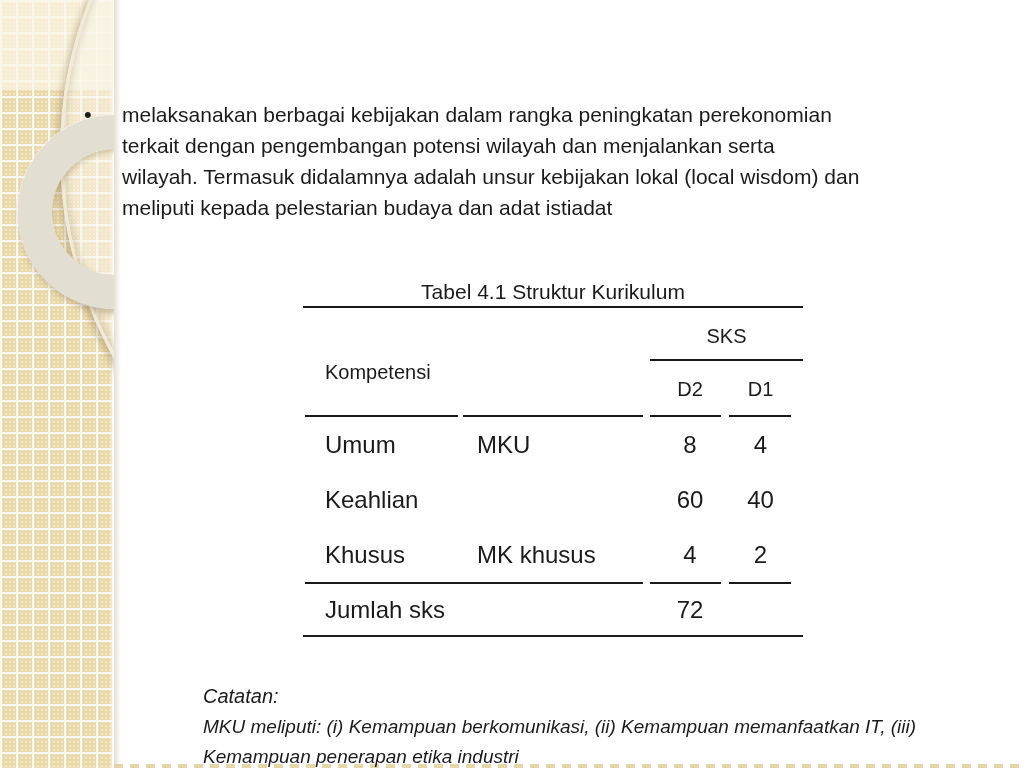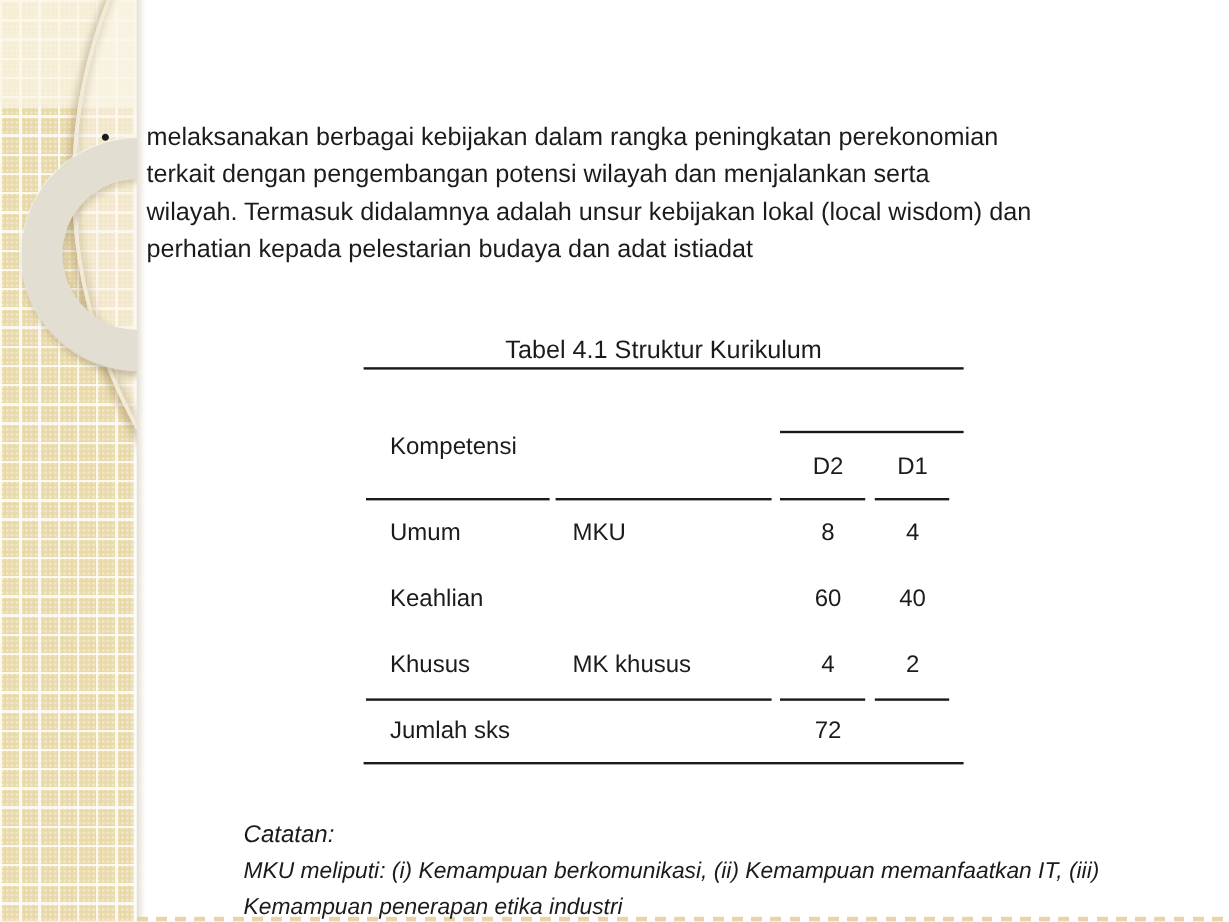--- a/index.html
+++ b/index.html
@@ -74,21 +74,21 @@
   .h-d1 { position:absolute; left:420px; top:70px; width:75px; text-align:center; }
 
   .seg-rule { position:relative; height:2px; }
   .seg-rule span { position:absolute; top:0; height:2px; background:#1a1a1a; }
   .r4 .s1 { left:2px;   width:153px; }
   .r4 .s2 { left:160px; width:180px; }
   .r3 .s1 { left:2px;   width:338px; }
   .seg-rule .s3 { left:347px; width:71px; }
   .seg-rule .s4 { left:426px; width:62px; }
 
-  .trow { position:relative; height:55px; font-size:20px; }
+  .trow { position:relative; height:55px; font-size:24px; }
   .trow div { line-height:55px; }
   .trow .c1 { position:absolute; left:22px;  top:0; }
   .trow .c2 { position:absolute; left:174px; top:0; }
   .trow .c3 { position:absolute; left:347px; top:0; width:80px; text-align:center; }
   .trow .c4 { position:absolute; left:420px; top:0; width:75px; text-align:center; }
   .trow.total { height:51px; }
   .trow.total div { line-height:51px; }
 
   
   .notes { position:absolute; left:203px; top:680px; font-style:italic; }
@@ -106,29 +106,30 @@
     <div class="circle-thick"></div>
   </div>
   <div class="edge-fade"></div>
   <div class="bottom-strip"></div>
 
   <span class="bullet-glyph">•</span>
   <div class="bullet-paragraph">
     <div>melaksanakan berbagai kebijakan dalam rangka peningkatan perekonomian</div>
     <div>terkait dengan pengembangan potensi wilayah dan menjalankan serta</div>
     <div>wilayah. Termasuk didalamnya adalah unsur kebijakan lokal (local wisdom) dan</div>
-    <div>perhatian kepada pelestarian budaya dan adat istiadat</div>
+    <div>meliputi kepada pelestarian budaya dan adat istiadat</div>
   </div>
 
   <div class="tbl">
     <div class="tbl-title">Tabel 4.1 Struktur Kurikulum</div>
     <div class="rule"></div>
 
     <div class="thead">
       <div class="h-komp">Kompetensi</div>
+      <div class="h-sks">SKS</div>
       <div class="sks-rule"></div>
       <div class="h-d2">D2</div>
       <div class="h-d1">D1</div>
     </div>
 
     <div class="seg-rule r4">
       <span class="s1"></span>
         <span class="s2"></span>
         <span class="s3"></span>
         <span class="s4"></span>

